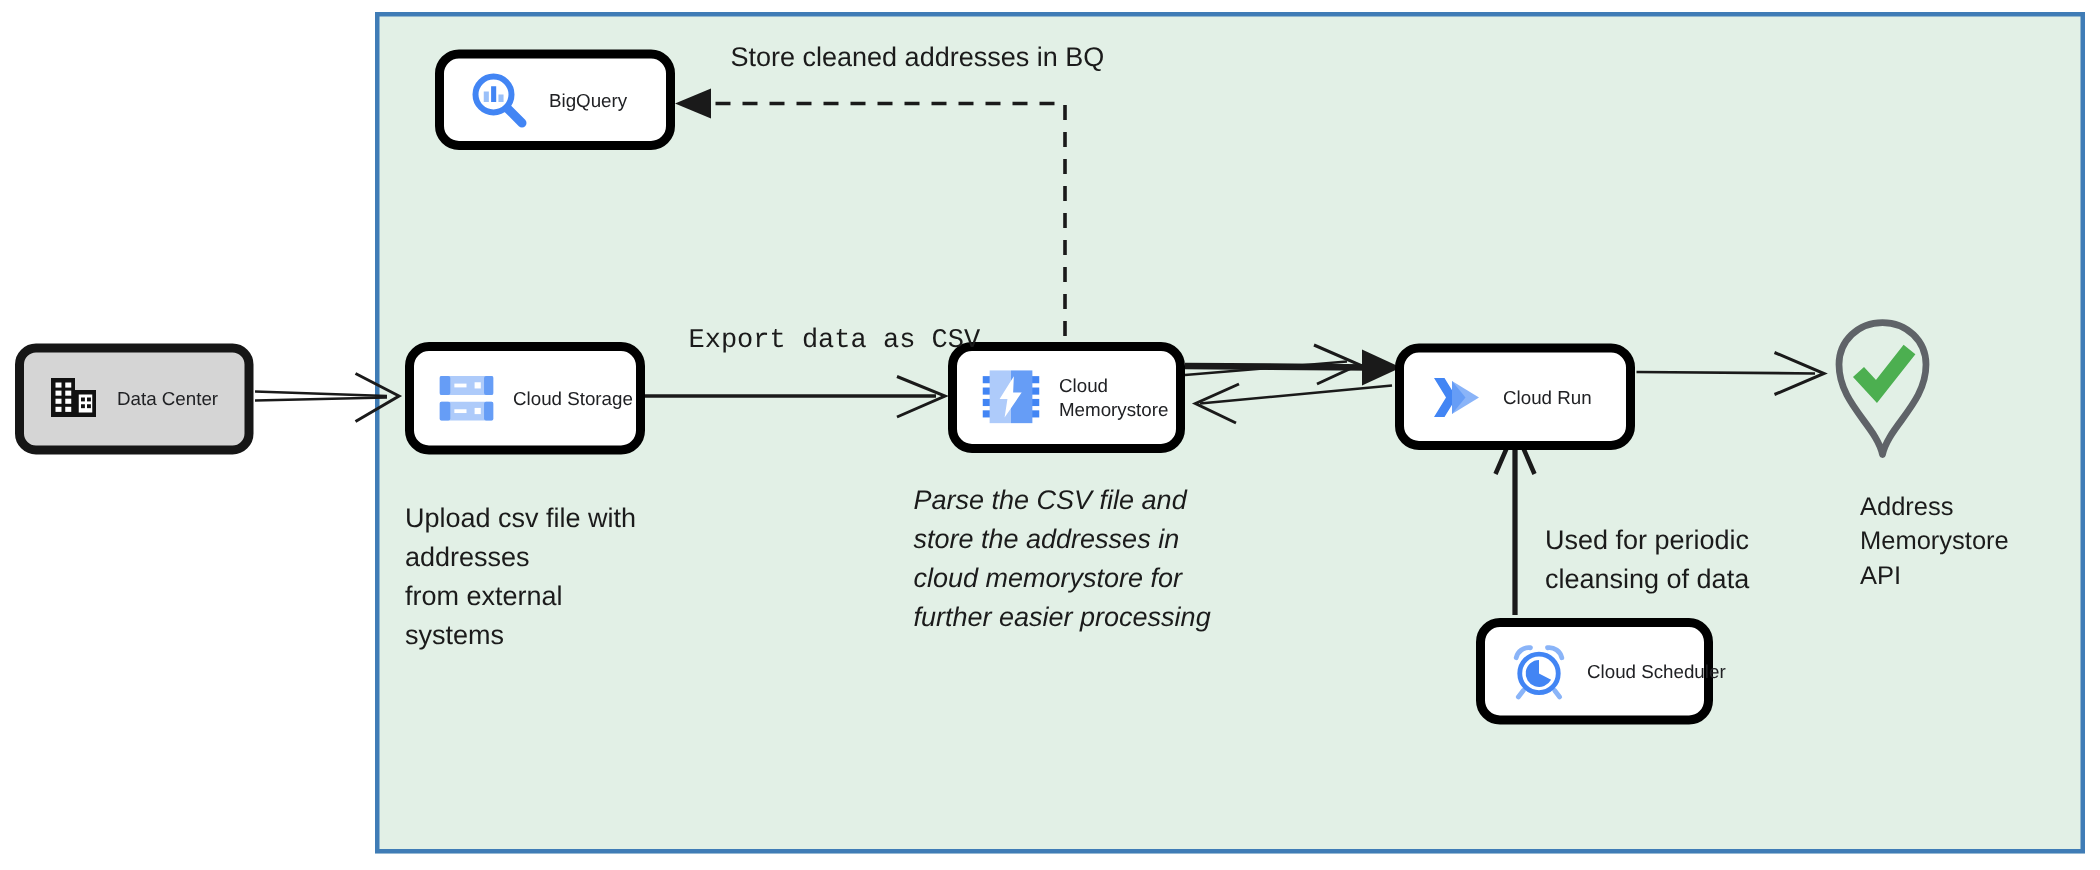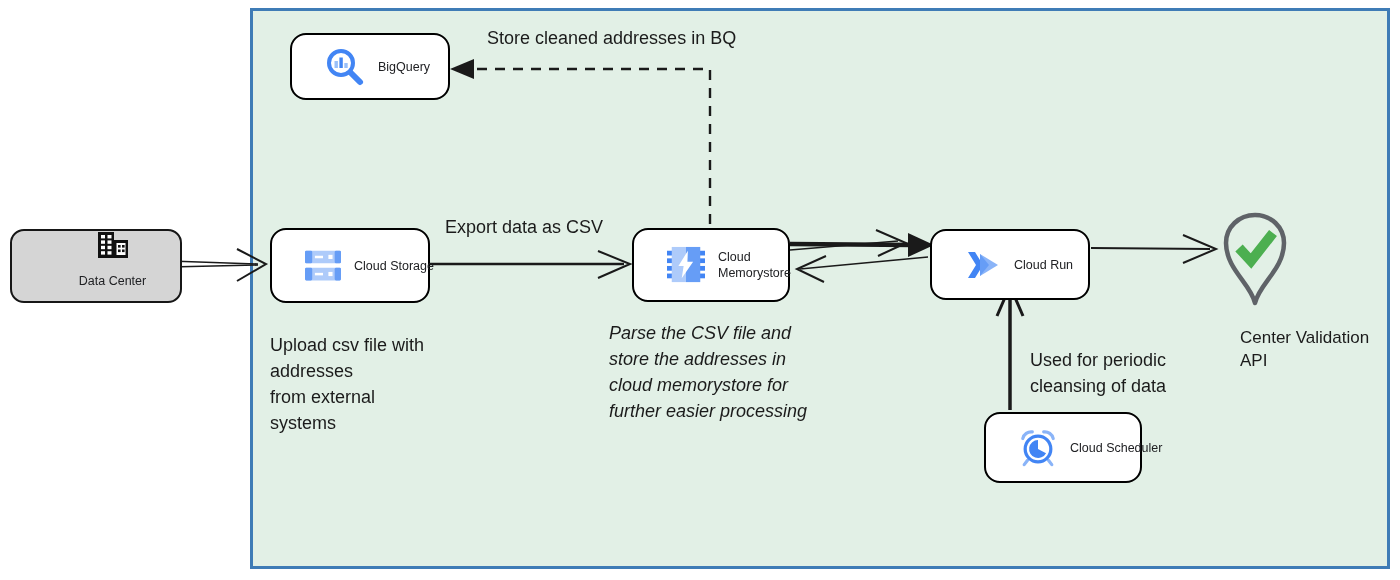--- a/index.html
+++ b/index.html
@@ -3,21 +3,21 @@
 <meta charset="utf-8">
 <style>
   html,body{margin:0;padding:0;background:#ffffff;}
   body{width:1400px;height:580px;font-family:"Liberation Sans",sans-serif;}
   .canvas{position:relative;width:1400px;height:580px;background:#ffffff;overflow:hidden;}
   .boundary{position:absolute;left:250px;top:8px;width:1140px;height:561px;
     background:#e2f0e6;border:3px solid #3f7cb6;box-sizing:border-box;}
   .connectors{position:absolute;left:0;top:0;width:1400px;height:580px;pointer-events:none;}
   .connectors g{pointer-events:stroke;}
   .node{position:absolute;display:flex;align-items:center;box-sizing:border-box;
-    background:#ffffff;border:2px solid #000000;border-radius:16px;padding-left:33px;gap:13px;}
+    background:#ffffff;border:6px solid #000000;border-radius:16px;padding-left:17px;gap:13px;}
   .node.gray{background:#d5d5d5;border-color:#161616;border-radius:14px;}
   .node-label{font-size:12.5px;color:#202124;}
   .nowrap{white-space:nowrap;}
   .wrap{width:86px;line-height:1.3;}
   .icon{display:flex;flex:0 0 auto;}
   .note{position:absolute;font-size:18px;line-height:26px;color:#1b1b1b;white-space:pre-line;}
   .arrow-label{position:absolute;font-size:18px;color:#1b1b1b;white-space:nowrap;}
   .api-label{font-size:17px;line-height:23px;}
   .pin{position:absolute;left:1219px;top:210px;}
 </style>
@@ -62,21 +62,21 @@
       <path d="M1010 410 L1010 292" stroke-width="3.5"></path>
       <path d="M997 316 L1010 286 L1023 316" stroke-width="3"></path>
     </g>
 
     <g stroke="#1a1a1a" fill="none">
       <path d="M710 224 L710 69 L474 69" stroke-width="2.4" stroke-dasharray="10 8"></path>
       <path d="M474 59 L450 69 L474 79 Z" fill="#1a1a1a" stroke="none"></path>
     </g>
   </svg>
 
-  <div class="node gray" style="left:10px;top:229px;width:172px;height:74px;flex-direction:column;">
+  <div class="node gray" style="left:10px;top:229px;width:159px;height:74px;">
     <span class="icon">
       <svg width="32" height="30" viewBox="0 0 32 30">
         <rect x="1" y="1" width="16" height="26" fill="#111"></rect>
         <rect x="4" y="4" width="4" height="3.4" fill="#fff"></rect>
           <rect x="10.5" y="4" width="4" height="3.4" fill="#fff"></rect>
         <rect x="4" y="9.4" width="4" height="3.4" fill="#fff"></rect>
           <rect x="10.5" y="9.4" width="4" height="3.4" fill="#fff"></rect>
         <rect x="4" y="14.8" width="4" height="3.4" fill="#fff"></rect>
           <rect x="10.5" y="14.8" width="4" height="3.4" fill="#fff"></rect>
         <rect x="4" y="20.2" width="4" height="3.4" fill="#fff"></rect>
@@ -173,31 +173,31 @@
 
   <div class="pin">
     <svg width="72" height="98" viewBox="0 0 72 98">
       <path d="M36 93 C32 74 7 59 7 33 C7 17 20 5 36 5 C52 5 65 17 65 33 C65 59 40 74 36 93 Z" fill="none" stroke="#5f6368" stroke-width="4.5" stroke-linejoin="round"></path>
       <polyline points="20,38 32,51 54,23" fill="none" stroke="#4caf50" stroke-width="10"></polyline>
     </svg>
   </div>
 
   <div class="arrow-label" style="left:487px;top:28px;text-align:center;">Store cleaned addresses in BQ</div>
 
-  <div class="arrow-label" style="left:445px;top:217px;">Export data as CSV</div>
+  <div class="arrow-label" style="left:459px;top:217px;font-family:Liberation Mono, monospace;">Export data as CSV</div>
 
   <div class="note" style="left:270px;top:332px;width:230px;">Upload csv file with
 addresses
 from external
 systems</div>
 
   <div class="note" style="left:609px;top:320px;width:250px;font-style:italic;">Parse the CSV file and
 store the addresses in
 cloud  memorystore for
 further easier processing</div>
 
   <div class="note" style="left:1030px;top:347px;width:180px;">Used for periodic
 cleansing of data</div>
 
-  <div class="note api-label" style="left:1240px;top:326px;width:160px;">Center Validation
+  <div class="note api-label" style="left:1240px;top:326px;width:160px;">Address Memorystore
 API</div>
 
 </div>
 
 </body></html>

